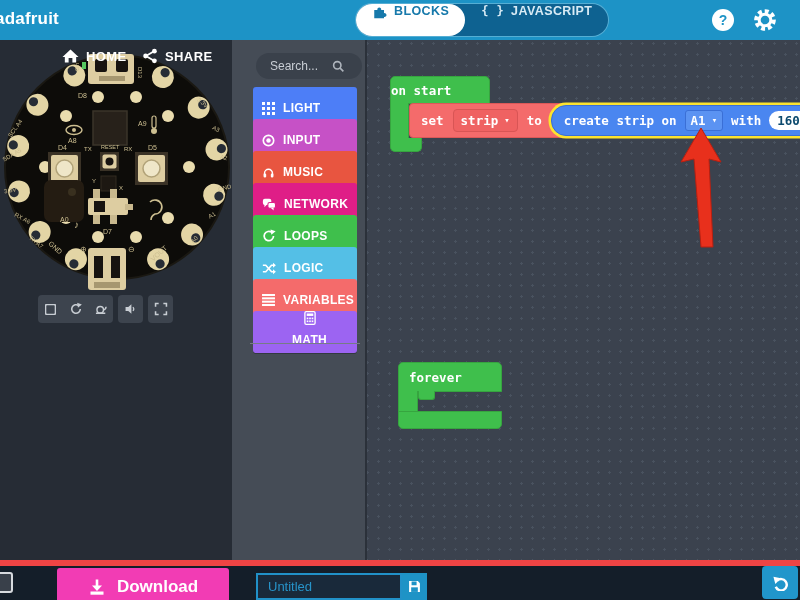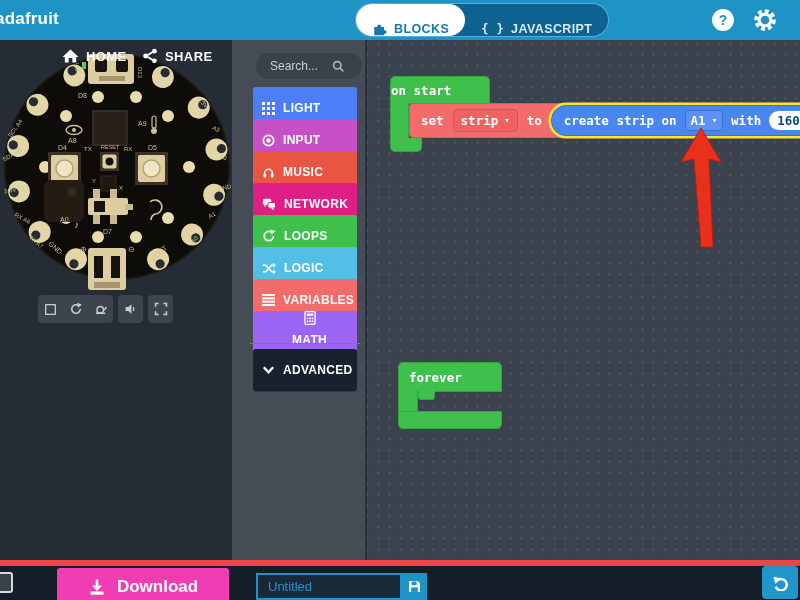--- a/index.html
+++ b/index.html
@@ -7,21 +7,21 @@
        font-family:"Liberation Sans",sans-serif;background:#3b424e;-webkit-font-smoothing:antialiased;}
   .abs{position:absolute;}
   
   #topbar{left:0;top:0;width:800px;height:40px;background:#1d93c6;z-index:30;}
   .logo{left:-5px;top:9px;color:#fff;font-weight:bold;font-size:17px;letter-spacing:.2px;}
   .tb-btn{top:0;height:40px;display:flex;align-items:center;gap:7px;color:#fff;
           font-weight:bold;font-size:13px;letter-spacing:.4px;cursor:pointer;margin-top:36px;}
   #home-btn{left:62px;} #share-btn{left:142px;}
   #tabgroup{left:356px;top:4px;height:32px;background:#0e6291;border-radius:17px;
             display:flex;align-items:stretch;box-shadow:0 0 0 1px rgba(255,255,255,.25);}
-  .tab{display:flex;align-items:flex-end;gap:7px;padding:0 16px;font-weight:bold;font-size:12.5px;
+  .tab{display:flex;align-items:flex-start;gap:7px;padding:0 16px;font-weight:bold;font-size:12.5px;
        letter-spacing:.4px;cursor:pointer;border-radius:17px;}
   #tab-blocks{background:#fff;color:#1779ab;}
   #tab-js{color:#d8ebf5;}
   .js-brace{font-family:"DejaVu Sans Mono",monospace;font-weight:bold;font-size:12px;}
   #help-btn{left:712px;top:9px;width:22px;height:22px;border-radius:50%;background:#fff;
             color:#1d93c6;font-weight:bold;font-size:14px;display:flex;align-items:center;
             justify-content:center;cursor:pointer;}
   #gear-btn{left:752px;top:7px;width:26px;height:26px;cursor:pointer;}
   
   #simpanel{left:0;top:40px;width:232px;height:520px;background:#262c35;}
@@ -455,28 +455,20 @@
             <rect x="6" y="11.5" width="2" height="2"></rect>
             <rect x="9" y="11.5" width="2" height="2"></rect>
         </g>
       </svg>
     </span>
     <span>MATH</span>
   </div>
 
   <div id="cat-sep" class="abs"></div>
 
-  <div class="abs cat" style="top: 309px; background-color: rgb(23, 34, 46);">
-    <span>
-      <svg width="13" height="10" viewBox="0 0 14 10">
-          <path d="M2 2 l5 5.5 L12 2" fill="none" stroke="#fff" stroke-width="2.6"></path>
-        </svg>
-    </span>
-    <span>ADVANCED</span>
-  </div>
 </div>
 
 <div id="workspace" class="abs">
 
   <div id="onstart-header" class="abs green">
     <span class="blk-txt">on start</span>
   </div>
   <div id="onstart-spine" class="abs green"></div>
   <div id="onstart-foot" class="abs green"></div>
 

